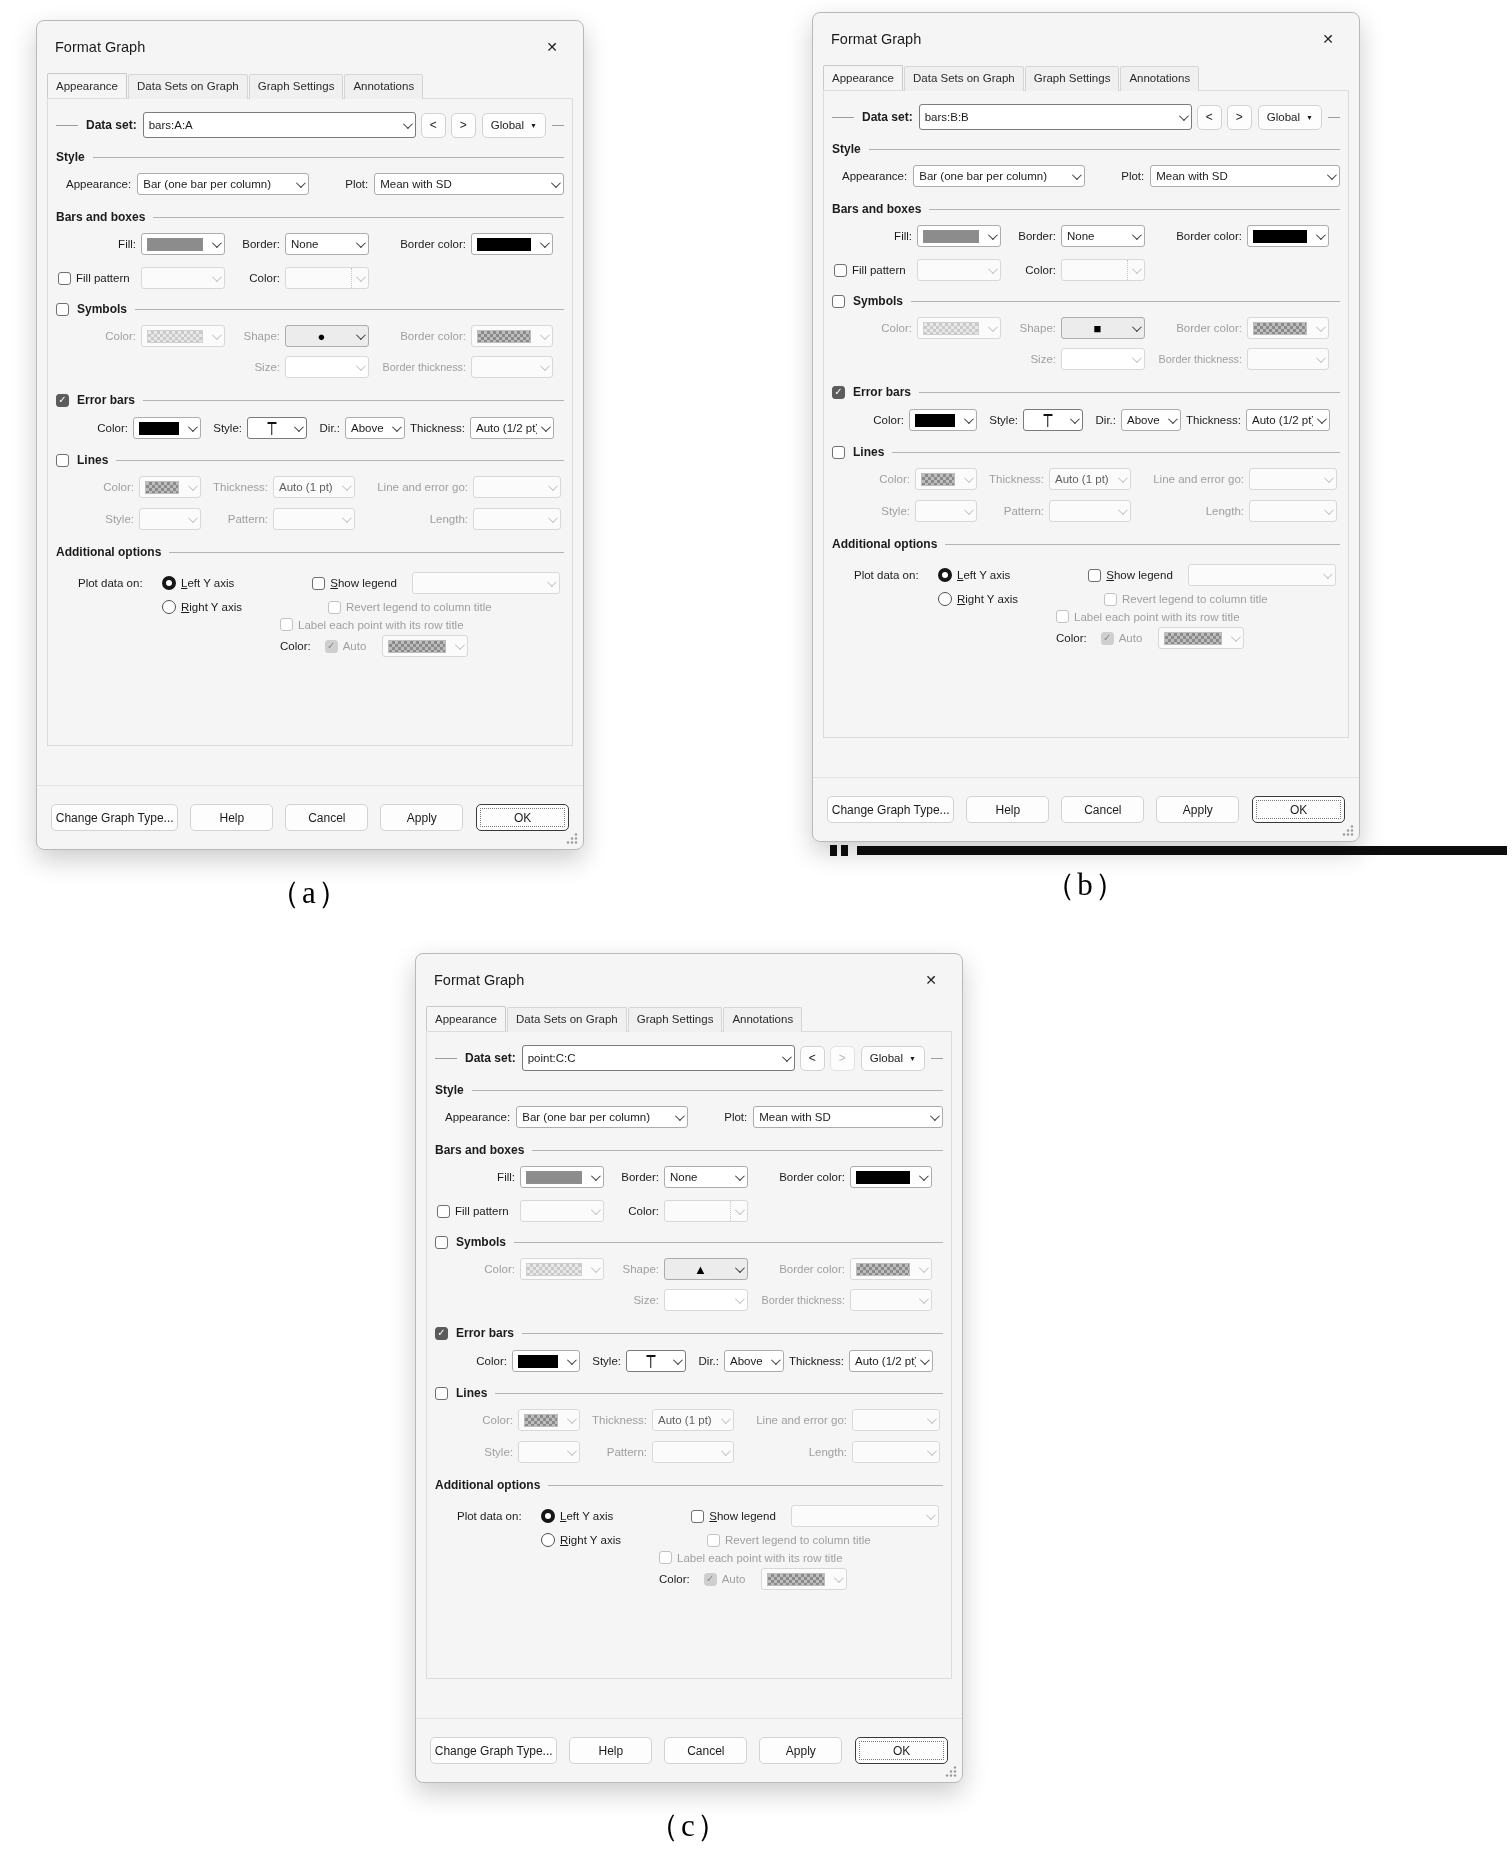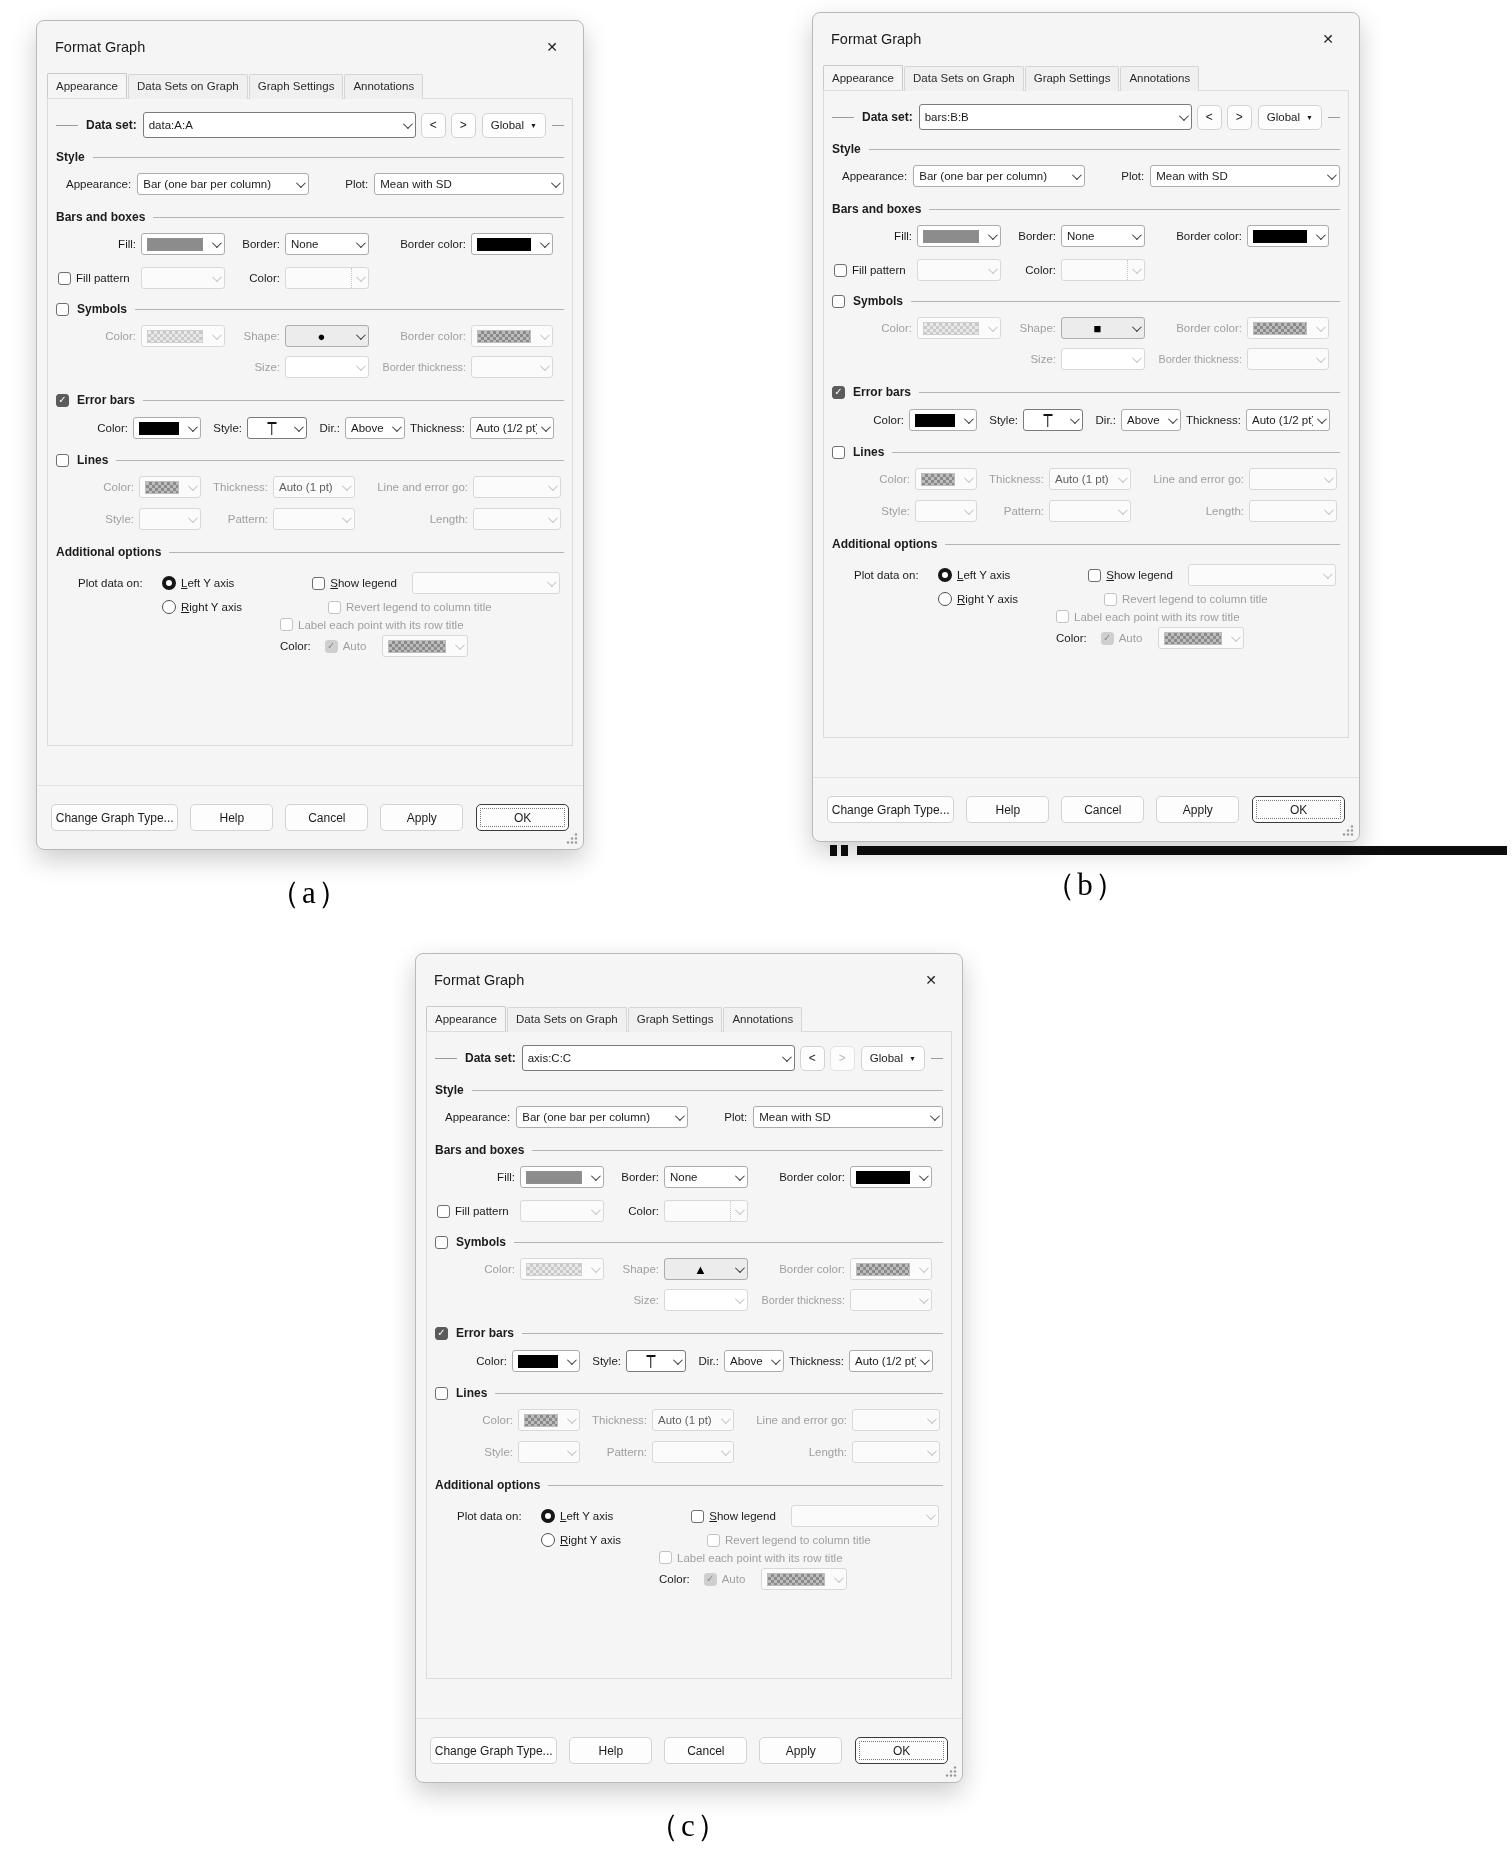--- a/index.html
+++ b/index.html
@@ -147,21 +147,21 @@
         <span class="tab">Graph Settings</span>
         <span class="tab">Annotations</span>
       </div>
 
       <div class="panel">
 
         <div class="dataset-row">
           <span class="dash"></span>
           <span class="ds-label">Data set:</span>
           <div class="combo ds-combo">
-            <span class="val">data:A:A</span>
+            <span class="val">bars:A:A</span>
             <span class="chev"></span>
           </div>
           <span class="nav-btn">&lt;</span>
           <span class="nav-btn">&gt;</span>
           <span class="global-btn">
             <span>Global</span>
             <span class="caret">▼</span>
           </span>
           <span class="dash short" style="margin-left:6px;"></span>
         </div>
@@ -681,21 +681,21 @@
         <span class="tab">Graph Settings</span>
         <span class="tab">Annotations</span>
       </div>
 
       <div class="panel">
 
         <div class="dataset-row">
           <span class="dash"></span>
           <span class="ds-label">Data set:</span>
           <div class="combo ds-combo">
-            <span class="val">axis:C:C</span>
+            <span class="val">point:C:C</span>
             <span class="chev"></span>
           </div>
           <span class="nav-btn">&lt;</span>
           <span class="nav-btn disabled">&gt;</span>
           <span class="global-btn">
             <span>Global</span>
             <span class="caret">▼</span>
           </span>
           <span class="dash short" style="margin-left:6px;"></span>
         </div>

